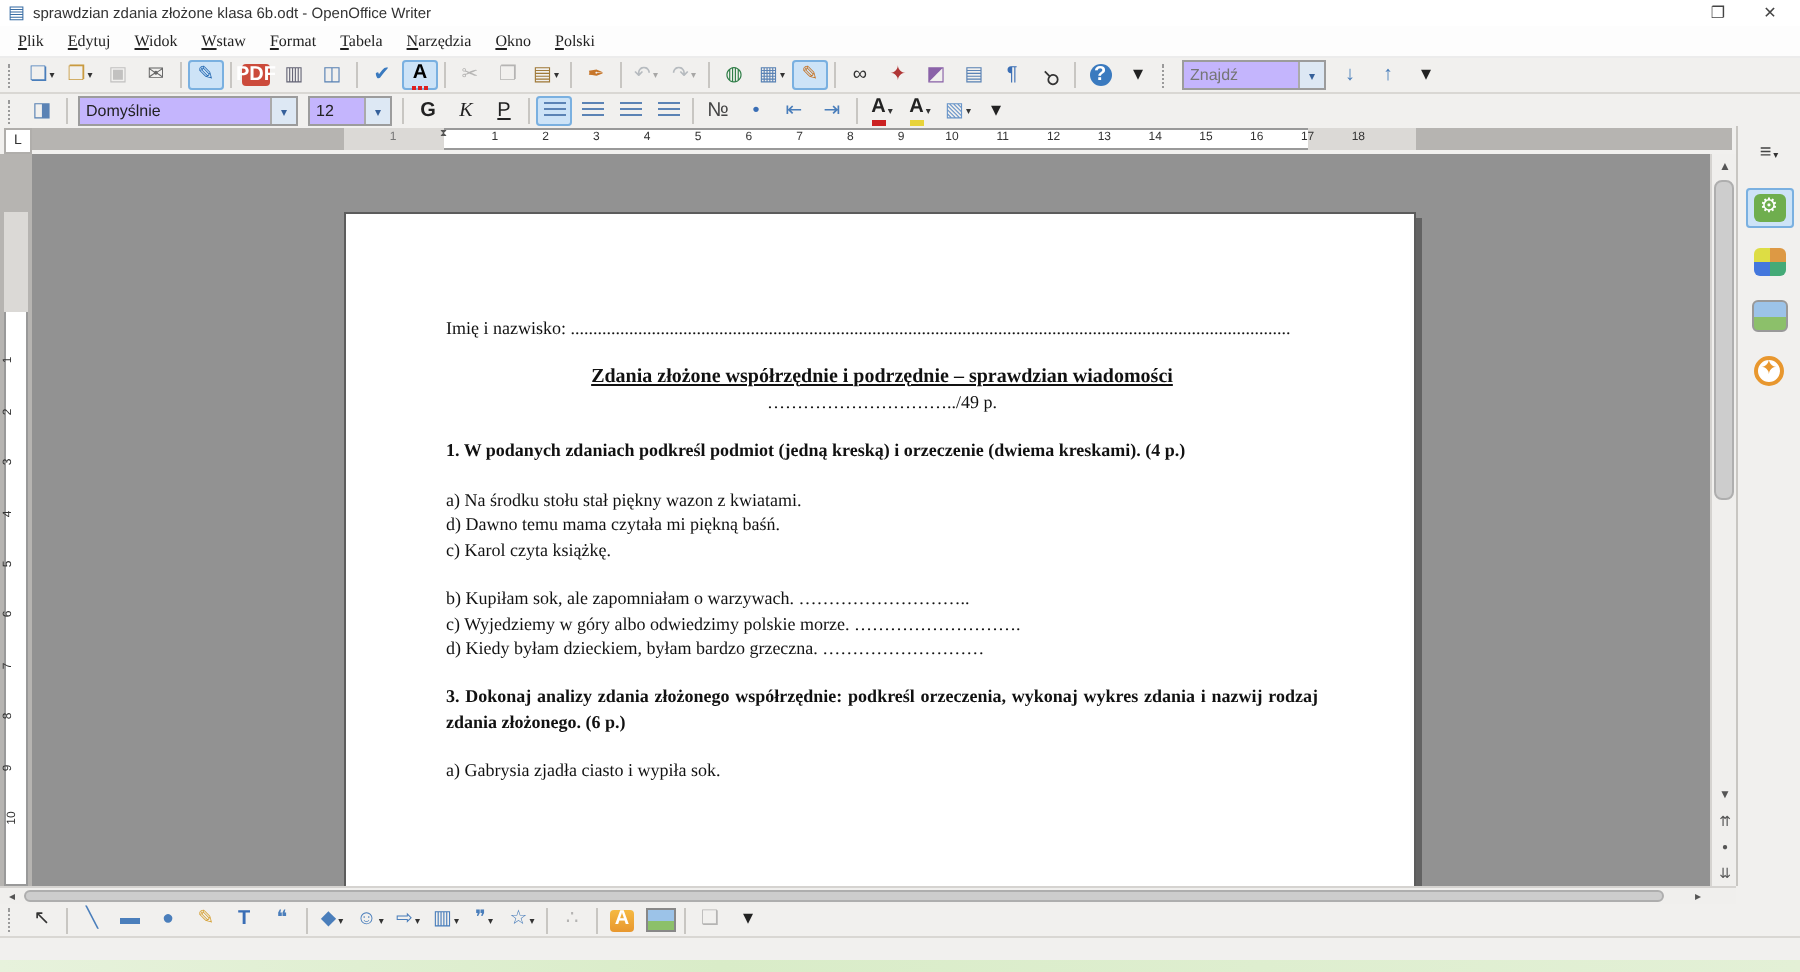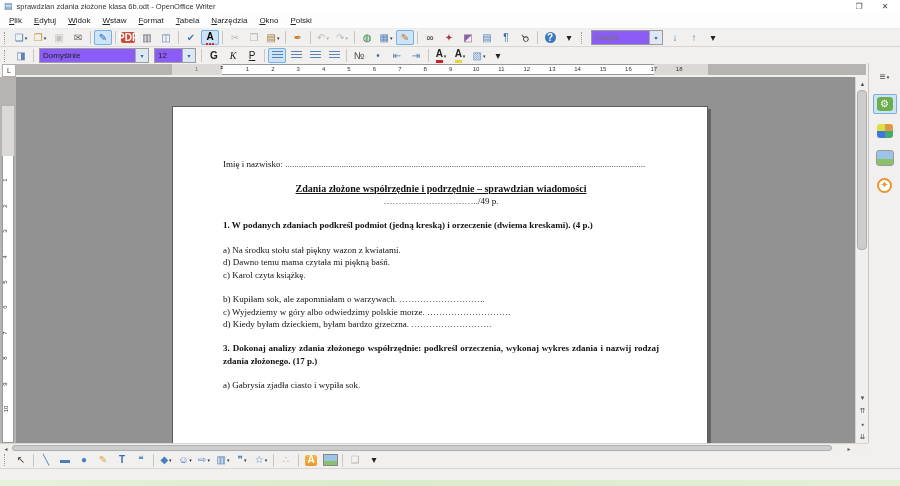--- a/index.html
+++ b/index.html
@@ -9,21 +9,21 @@
   
   .titlebar{height:13px;background:#ffffff;display:flex;align-items:center;gap:4px;
     padding:0 4px;font-size:7.5px;color:#333;}
   .doc-ico{color:#3a6ea5;font-size:9px;line-height:9px;}
   .titlebar .spacer{flex:1;}
   .winbtn{width:22px;height:11px;display:flex;align-items:center;justify-content:center;
     font-size:8px;color:#444;}
 
   
   .menubar{height:15px;background:#fdfdfd;display:flex;align-items:center;
-    padding-left:3px;font-size:8px;color:#222;border-bottom:1px solid #ececec;}
+    padding-left:3px;font-size:8px;color:#222;border-bottom:1px solid #ececec;font-family:Liberation Serif, serif;}
   .menu-item{padding:0 6px;display:inline-block;}
   .menu-item::first-letter{text-decoration:underline;}
 
   
   .tb{height:17px;background:#f1f0ee;border-bottom:1px solid #d9d7d3;display:flex;
     align-items:center;gap:1px;padding-left:2px;}
   .grip{width:4px;height:12px;border-left:1px dotted #9a9a9a;margin:0 2px;}
   .tbtn{height:15px;min-width:16px;display:flex;align-items:center;justify-content:center;
     border-radius:2px;padding:0 1px;}
   .tbtn .g{font-size:10px;line-height:12px;}
@@ -44,21 +44,21 @@
   .fK{font-style:italic;font-size:9px;font-family:"Liberation Serif",serif;color:#222;}
   .fP{text-decoration:underline;font-size:9px;color:#222;}
   .Abar{font-weight:bold;font-size:9px;color:#222;border-bottom:3px solid #c22;line-height:8px;}
   .Hbar{font-weight:bold;font-size:9px;color:#222;border-bottom:3px solid #e8d33a;line-height:8px;}
   .fontwork{background:linear-gradient(#f5b942,#e8972e);color:#fff;font-weight:bold;
     border-radius:2px;width:12px;height:11px;display:flex;align-items:center;
     justify-content:center;font-size:8px;}
   .pic{width:13px;height:10px;border:1px solid #888;
     background:linear-gradient(#9cc3e8 55%,#8cc06a 45%);}
   .bold{font-weight:bold;}
-  .combo{height:13px;background:#8b5cf6;border:1px solid #9c9c9c;display:flex;
+  .combo{height:13px;background:#c4b5fd;border:1px solid #9c9c9c;display:flex;
     align-items:center;font-size:8px;color:#222;margin:0 2px;}
   .cval{flex:1;padding:0 3px;white-space:nowrap;overflow:hidden;}
   .car{width:12px;height:100%;border-left:1px solid #aaa;background:#dde8f4;font-size:6px;
     display:flex;align-items:center;justify-content:center;color:#35609a;}
   .fin{flex:1;width:40px;border:0;outline:0;font-size:8px;padding:0 3px;color:#222;
     font-family:"Liberation Sans",sans-serif;background:transparent;}
 
   
   .ruler-row{position:absolute;left:0;top:63px;width:868px;height:14px;background:#f1f0ee;}
   .corner{position:absolute;left:2px;top:1px;width:12px;height:11px;background:#fff;
@@ -407,21 +407,21 @@
             <div class="pline pl-j"><span class="r-b ">1. W podanych zdaniach podkreśl podmiot (jedną kreską) i orzeczenie (dwiema kreskami). (4 p.)</span></div>
             <div class="pline">&nbsp;</div>
             <div class="pline"><span>a) Na środku stołu stał piękny wazon z kwiatami.</span></div>
             <div class="pline"><span>d) Dawno temu mama czytała mi piękną baśń.</span></div>
             <div class="pline"><span>c) Karol czyta książkę.</span></div>
             <div class="pline">&nbsp;</div>
             <div class="pline"><span>b) Kupiłam sok, ale zapomniałam o warzywach. ………………………..</span></div>
             <div class="pline"><span>c) Wyjedziemy w góry albo odwiedzimy polskie morze. ……………………….</span></div>
             <div class="pline"><span>d) Kiedy byłam dzieckiem, byłam bardzo grzeczna. ………………………</span></div>
             <div class="pline">&nbsp;</div>
-            <div class="pline pl-j"><span class="r-b ">3. Dokonaj analizy zdania złożonego współrzędnie: podkreśl orzeczenia, wykonaj wykres zdania i nazwij rodzaj zdania złożonego.  (17 p.)</span></div>
+            <div class="pline pl-j"><span class="r-b ">3. Dokonaj analizy zdania złożonego współrzędnie: podkreśl orzeczenia, wykonaj wykres zdania i nazwij rodzaj zdania złożonego.  (6 p.)</span></div>
             <div class="pline">&nbsp;</div>
             <div class="pline"><span>a) Gabrysia zjadła ciasto i wypiła sok.</span></div>
           </div>
       </div>
     </div>
     <div id="vscroll">
       <span class="sbtn" style="top:0;">▲</span>
       <div class="vthumb"></div>
       <span class="sbtn" style="top:314px;">▼</span>
       <span class="sbtn" style="top:327px;font-size:7px;">⇈</span>

